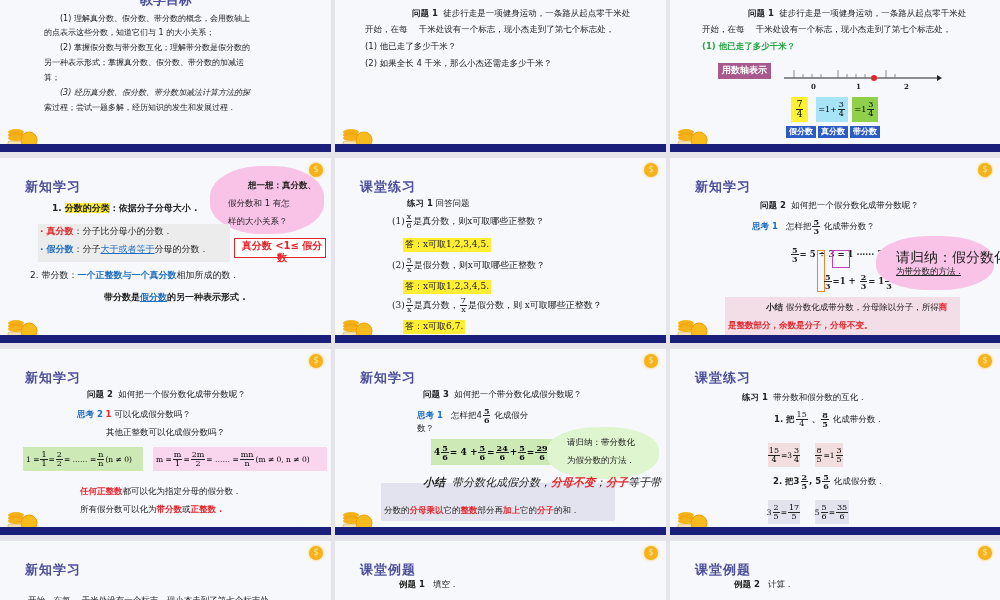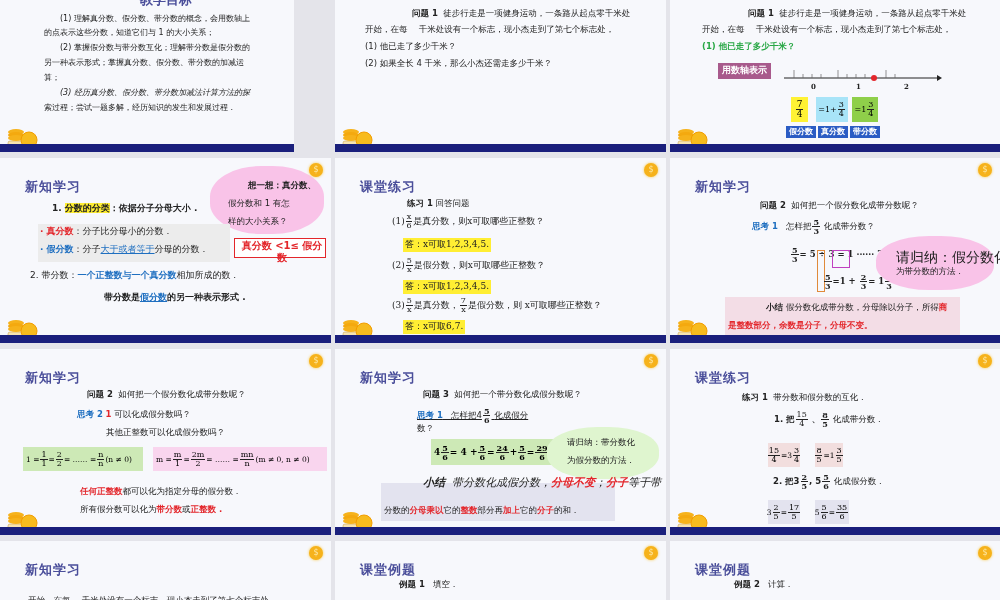--- a/index.html
+++ b/index.html
@@ -34,21 +34,21 @@
       <ellipse cx="14" cy="4" rx="8" ry="3" fill="#f6b21b"></ellipse>
       <ellipse cx="14" cy="7" rx="8" ry="3" fill="#f4a90f"></ellipse>
       <ellipse cx="14" cy="10" rx="8" ry="3" fill="#f6b21b"></ellipse>
       <circle cx="27" cy="12" r="8" fill="#f7bb1e" stroke="#f29d00" stroke-width="1"></circle>
     </g>
   </defs>
 </svg>
 
 <div class="grid">
 
-  <div class="slide" style="left:0;top:0;width:294px;height:152px;">
+  <div class="slide" style="left:0;top:0;width:331px;height:152px;">
     <div class="t b" style="left:120px;top:-8px;font-size:13px;color:#4a4e9a;">教学目标</div>
     <div class="t" style="left:60px;top:14px;font-size:8px;">(1) 理解真分数、假分数、带分数的概念，会用数轴上</div>
     <div class="t" style="left:44px;top:28px;font-size:8px;">的点表示这些分数，知道它们与 1 的大小关系；</div>
     <div class="t" style="left:60px;top:43px;font-size:8px;text-align:right;">(2) 掌握假分数与带分数互化；理解带分数是假分数的</div>
     <div class="t" style="left:44px;top:58px;font-size:8px;">另一种表示形式；掌握真分数、假分数、带分数的加减运</div>
     <div class="t" style="left:44px;top:73px;font-size:8px;">算；</div>
     <div class="t" style="left:60px;top:88px;font-size:8px;font-style:italic;">(3) 经历真分数、假分数、带分数加减法计算方法的探</div>
     <div class="t" style="left:44px;top:103px;font-size:8px;">索过程；尝试一题多解，经历知识的发生和发展过程 .</div>
     <svg class="coins" viewBox="0 0 36 22">
         <use href="#coin-stack"></use>
@@ -187,21 +187,21 @@
           <span>3</span>
         </span>=1 + <span class="frac">
           <span class="n">2</span>
           <span>3</span>
         </span>= 1<span class="frac">
           <span class="n">2</span>
           <span>3</span>
         </span></div>
     <div class="cloud" style="left:206px;top:78px;width:118px;height:54px;"></div>
     <div class="t" style="left:226px;top:90px;font-size:14px;">请归纳：假分数化</div>
-    <div class="t" style="left:226px;top:108px;font-size:8.5px;">为带分数的方法 .</div>
+    <div class="t" style="left:226px;top:108px;font-size:8.5px;text-decoration:underline;">为带分数的方法 .</div>
     <div class="box" style="left:55px;top:139px;width:235px;height:40px;background:#f3dde6;"></div>
     <div class="t" style="left:76px;top:144px;font-size:8.5px;text-align:center;"><span class="b">小结</span> <span>假分数化成带分数，分母除以分子，所得</span><span class="red">商</span></div>
     <div class="t red" style="left:58px;top:162px;font-size:8.5px;">是整数部分，余数是分子，分母不变。</div>
     <svg class="coins" viewBox="0 0 36 22">
         <use href="#coin-stack"></use>
       </svg>
     <div class="bar"></div>
   </div>
 
   <div class="slide" style="left:0;top:349px;width:331px;height:186px;">
@@ -235,21 +235,21 @@
     <svg class="coins" viewBox="0 0 36 22">
         <use href="#coin-stack"></use>
       </svg>
     <div class="bar"></div>
   </div>
 
   <div class="slide" style="left:335px;top:349px;width:331px;height:186px;">
     <div class="stitle">新知学习</div>
     <div class="dollar">$</div>
     <div class="t" style="left:68px;top:40px;font-size:8.5px;"><span class="b">问题 3</span>&nbsp; <span>如何把一个带分数化成假分数呢？</span></div>
-    <div class="t" style="left:82px;top:58px;font-size:8.5px;text-decoration:underline;"><span class="blue">思考 1</span>&nbsp;&nbsp; <span>怎样把4</span><span class="frac b">
+    <div class="t" style="left:82px;top:58px;font-size:8.5px;"><span class="blue">思考 1</span>&nbsp;&nbsp; <span>怎样把4</span><span class="frac b">
           <span class="n">5</span>
           <span>6</span>
         </span> <span>化成假分</span></div>
     <div class="t" style="left:82px;top:74px;font-size:8.5px;">数？</div>
     <div class="box serif b" style="left:76px;top:90px;width:135px;height:26px;background:#cde9b6;font-size:9px;display:flex;align-items:center;padding-left:3px;">4<span class="frac">
           <span class="n">5</span>
           <span>6</span>
         </span>= 4 +<span class="frac">
           <span class="n">5</span>
           <span>6</span>

